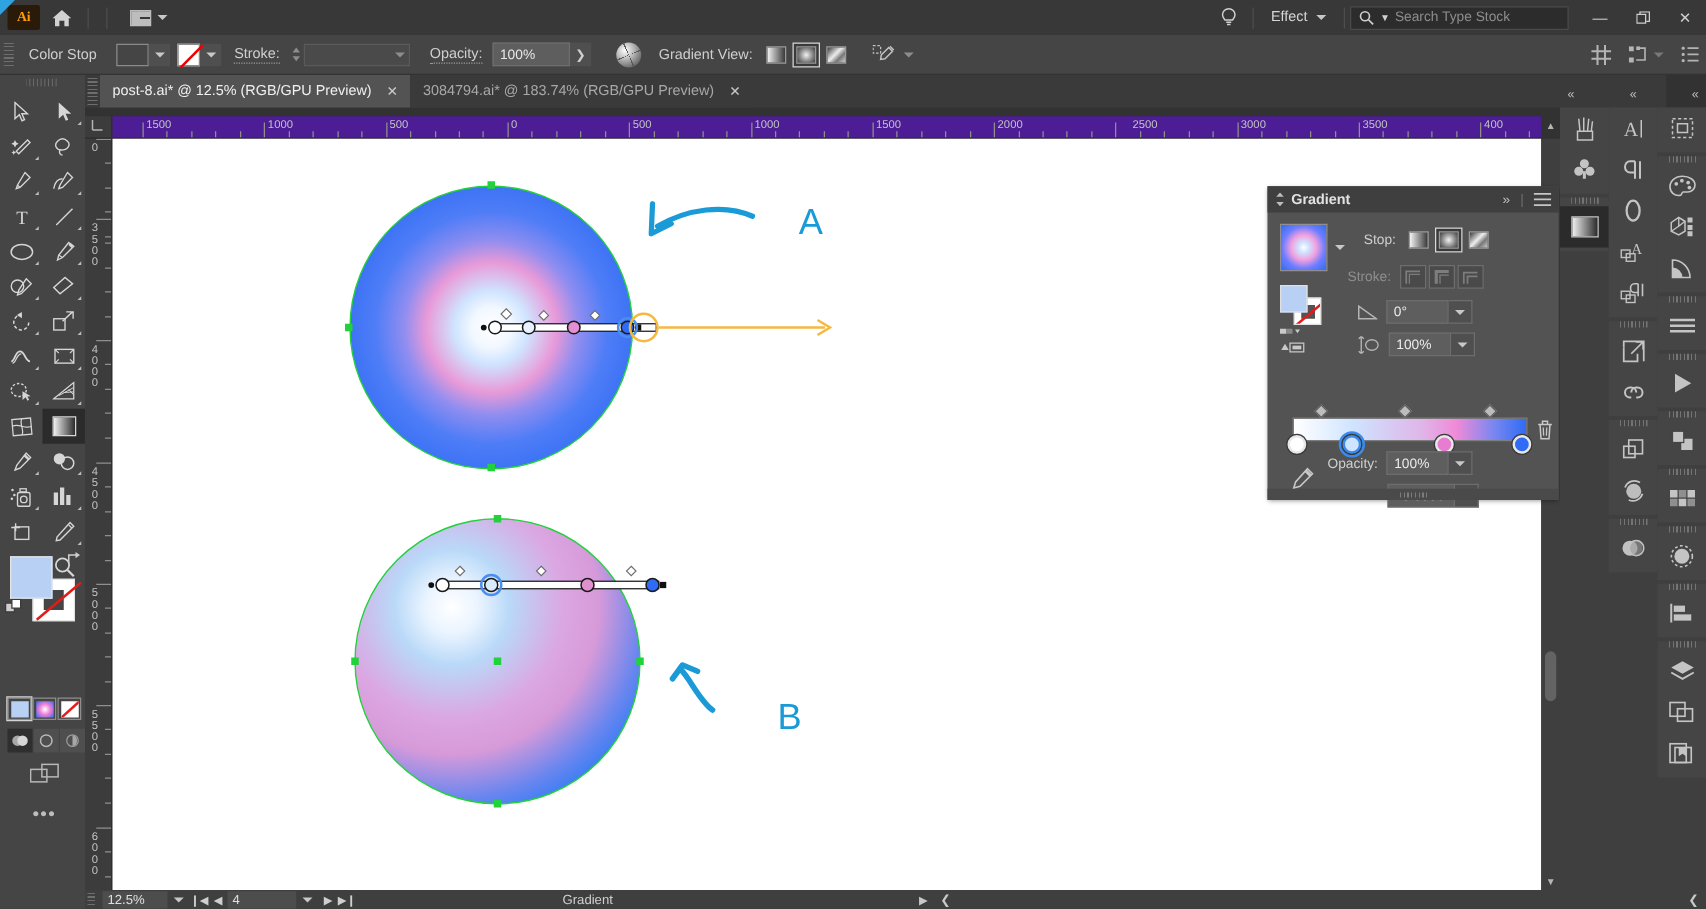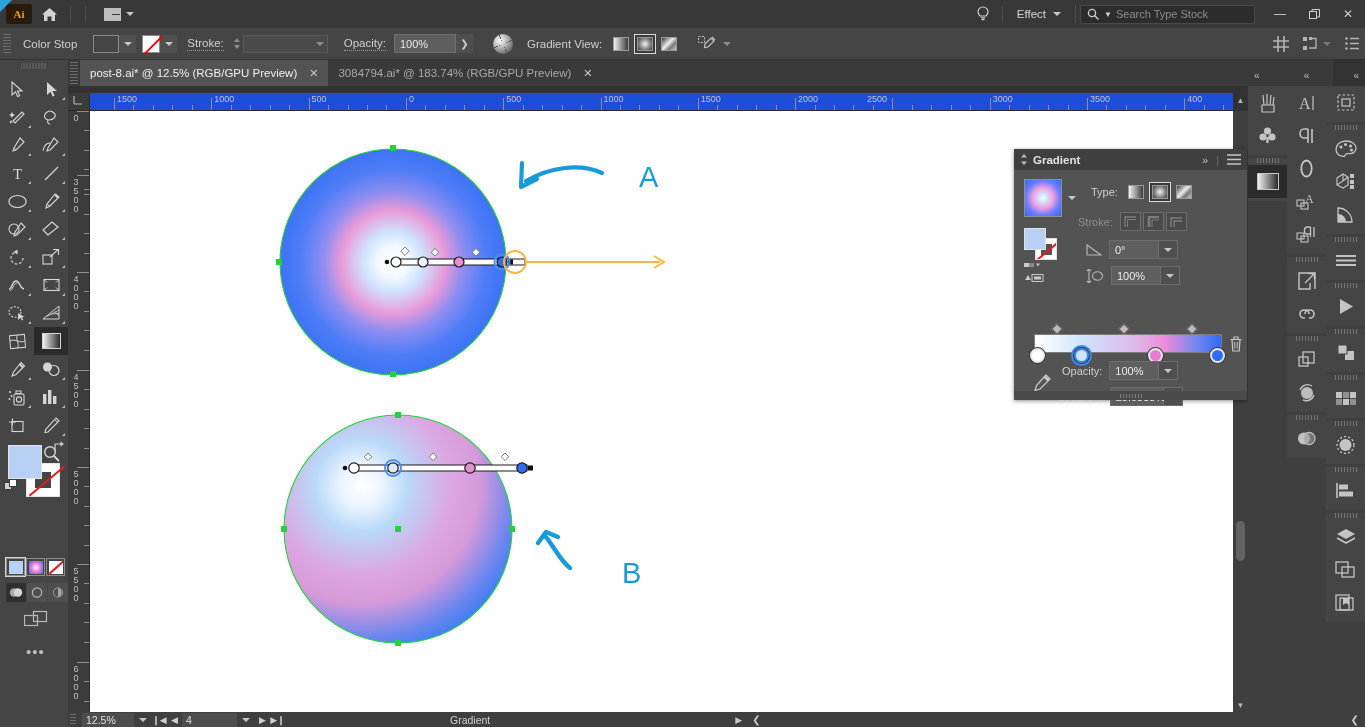--- a/index.html
+++ b/index.html
@@ -88,21 +88,21 @@
   }
   .tabstrip-grip{ width:8px; height:22px; margin:0 2px 2px 2px;
     background:repeating-linear-gradient(to bottom,#6e6e6e 0 1px,transparent 1px 3px); }
   .tab{ height:26px; display:flex; align-items:center; padding:0 10px; gap:12px; font-size:11.5px; }
   .tab.active{ background:#535353; color:#f0f0f0; }
   .tab.inactive{ background:#3a3a3a; color:#a8a8a8; }
   .tab-x{ font-size:11px; color:#c9c9c9; }
 
   
   .ruler-corner{ position:absolute; left:68px; top:93px; width:22px; height:18px; background:#3c3c3c; border-right:1px solid #2b2b2b; border-bottom:1px solid #2b2b2b; }
-  .hruler{ position:absolute; left:90px; top:93px; width:1143px; height:18px; background:#1d4ed8;
+  .hruler{ position:absolute; left:90px; top:93px; width:1143px; height:18px; background:#4c1d95;
     border-bottom:1px solid #2b2b2b; overflow:hidden; }
   .hruler .tick{ position:absolute; bottom:0; width:1px; background:#8f8f8f; }
   .hruler .lbl{ position:absolute; top:1px; font-size:9px; color:#c2c2c2; }
   .vruler{ position:absolute; left:68px; top:111px; width:22px; height:601px; background:#3c3c3c;
     border-right:1px solid #2b2b2b; overflow:hidden; }
   .vruler .tick{ position:absolute; right:0; height:1px; background:#8f8f8f; }
   .vruler .lbl{ position:absolute; left:3px; font-size:9px; color:#c2c2c2; width:10px; line-height:9px; text-align:center; }
 
   
   .toolbar{ position:absolute; left:0; top:60px; width:68px; height:667px; background:#454545; }
@@ -399,21 +399,21 @@
       <div class="tick" style="left: 646.72px; height: 5px;"></div>
       <div class="tick" style="left: 666.18px; height: 5px;"></div>
       <div class="tick" style="left: 685.64px; height: 5px;"></div>
       <div class="tick" style="left: 705.1px; height: 12px;"></div>
       <div class="lbl" style="left: 708.1px;">2000</div>
       <div class="tick" style="left: 724.56px; height: 5px;"></div>
       <div class="tick" style="left: 744.02px; height: 5px;"></div>
       <div class="tick" style="left: 763.48px; height: 5px;"></div>
       <div class="tick" style="left: 782.94px; height: 5px;"></div>
       <div class="tick" style="left: 802.4px; height: 12px;"></div>
-      <div class="lbl" style="left: 777px;">2500</div>
+      <div class="lbl" style="left: 816px;">2500</div>
       <div class="tick" style="left: 821.86px; height: 5px;"></div>
       <div class="tick" style="left: 841.32px; height: 5px;"></div>
       <div class="tick" style="left: 860.78px; height: 5px;"></div>
       <div class="tick" style="left: 880.24px; height: 5px;"></div>
       <div class="tick" style="left: 899.7px; height: 12px;"></div>
       <div class="lbl" style="left: 902.7px;">3000</div>
       <div class="tick" style="left: 919.16px; height: 5px;"></div>
       <div class="tick" style="left: 938.62px; height: 5px;"></div>
       <div class="tick" style="left: 958.08px; height: 5px;"></div>
       <div class="tick" style="left: 977.54px; height: 5px;"></div>
@@ -845,21 +845,21 @@
             <path d="M0 1 L14 1 M0 5.5 L14 5.5 M0 10 L14 10" stroke="#c6c6c6" stroke-width="1.4"></path>
           </svg>
       </div>
     </div>
 
     <div class="gp-body">
       <div class="gp-swatch"></div>
       <span class="gp-sw-caret caret"></span>
 
       <div class="gp-row" style="left:77px;top:12px">
-        <span class="gp-lbl">Type:</span>
+        <span class="gp-lbl">Stop:</span>
         <div style="display:flex;gap:2px">
           <div class="gt-btn">
               <div class="gt-inner gt-linear"></div>
             </div>
           <div class="gt-btn active">
               <div class="gt-inner gt-radial"></div>
             </div>
           <div class="gt-btn">
               <div class="gt-inner gt-free"></div>
             </div>

